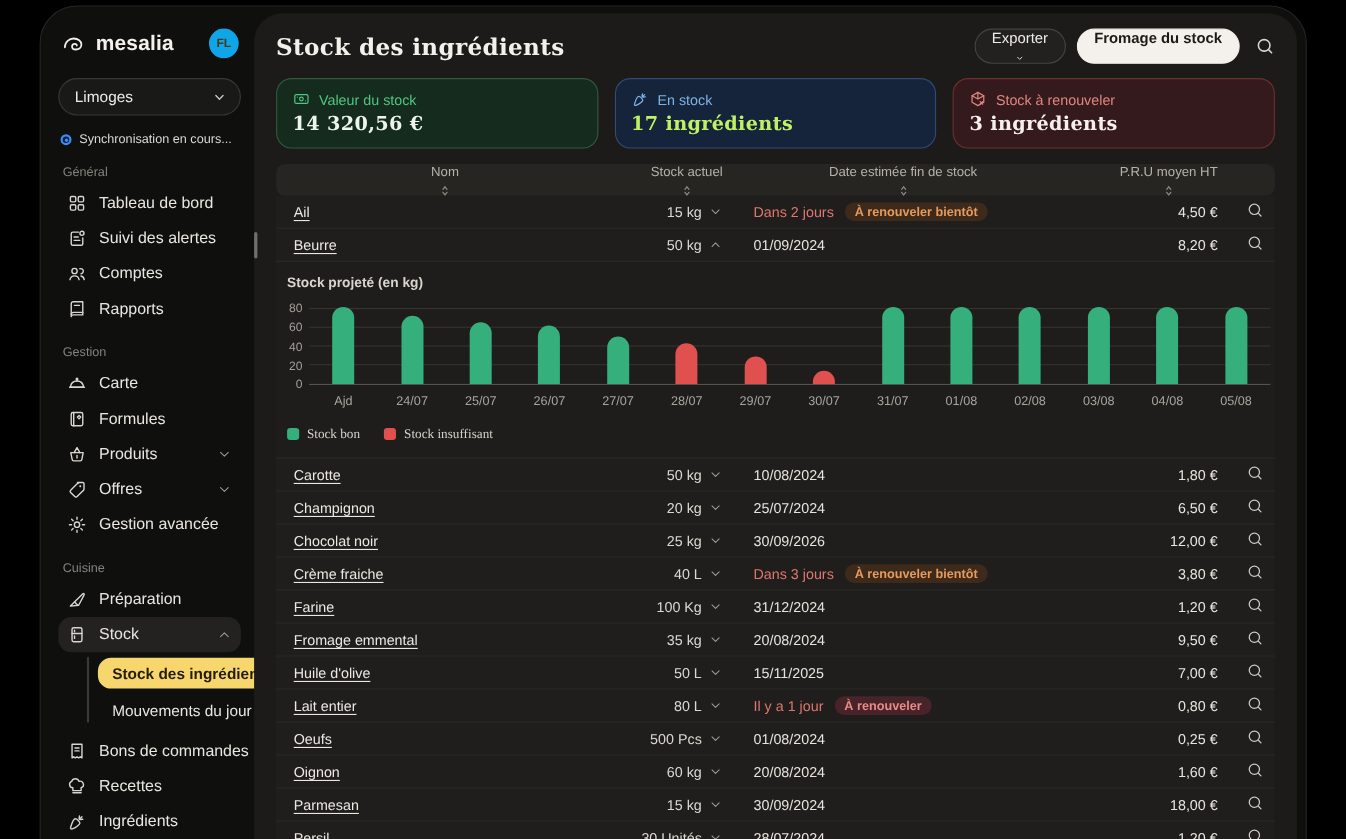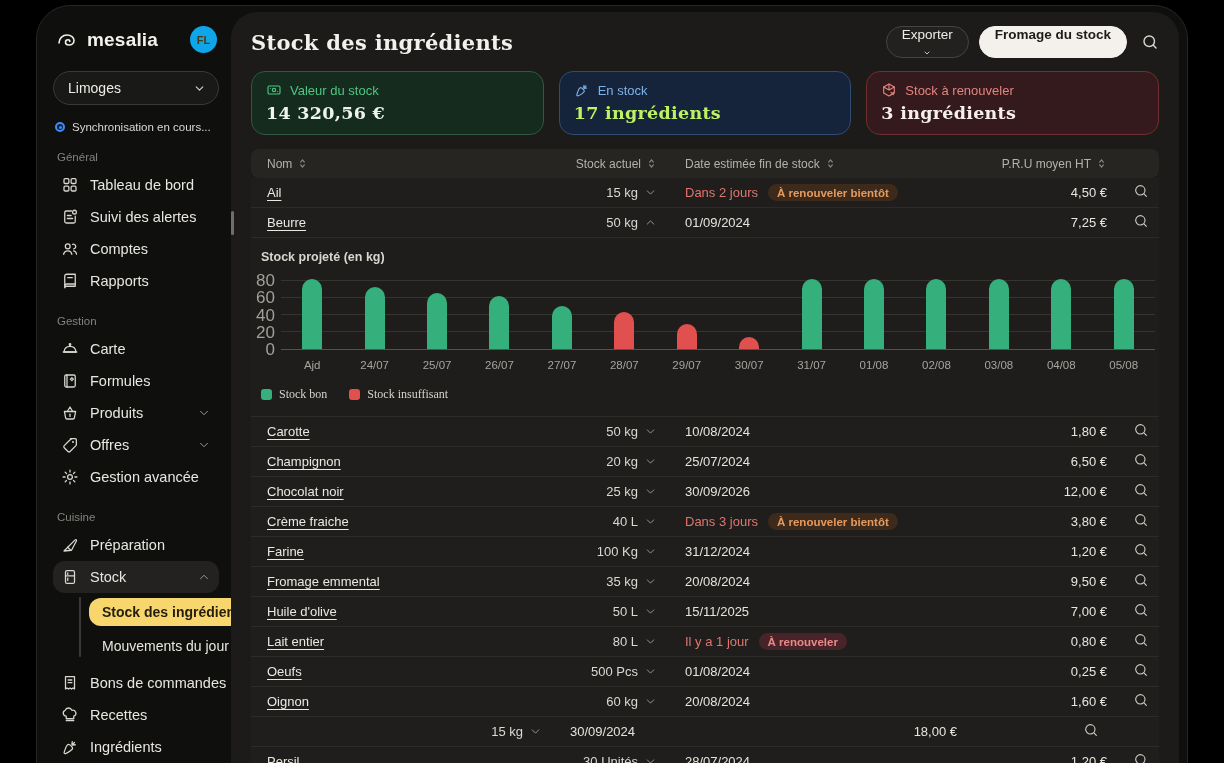--- a/index.html
+++ b/index.html
@@ -50,21 +50,21 @@
   .card { flex:1; height:64px; border-radius:14px; padding:10px 14px; }
   .card .c-top { display:flex; align-items:center; gap:8px; font-size:13px; }
   .card .c-top svg { width:16px; height:16px; }
   .card .c-val { font-family:"DejaVu Serif", serif; font-size:17.5px; font-weight:700; margin-top:5px; letter-spacing:.3px; }
 
   
   .table { margin-top:14px; }
   .trow { display:grid; grid-template-columns:minmax(0,1fr) 115px 300px 150px 50px; align-items:center;
           height:30px; font-size:13px; position:relative; }
   .thead { background:#262522; border-radius:8px; color:#b5b2ac; font-size:12px; height:29px; }
-  .thead .cell { display:flex; align-items:center; gap:5px; }
+  .thead .cell { display:flex; align-items:center; gap:5px;flex-direction:column; }
   .cell { padding:0 2px; }
   .c-name { padding-left:16px; }
   .c-stock { justify-self:end; display:flex; align-items:center; gap:6px; color:#dbd8d2; }
   .c-date { padding-left:26px; display:flex; align-items:center; gap:10px; color:#e6e3dd; }
   .c-price { justify-self:end; color:#e8e5df; }
   .c-zoom { justify-self:end; padding-right:10px; }
   .sort-icon { width:11px; height:11px; color:#8a8781; cursor:pointer; }
   .body-row { border-bottom:1px solid #2c2b28; background:#1f1e1c; }
   .body-row .name { color:#ebe8e2; text-decoration:underline; text-underline-offset:3px; cursor:pointer; }
   .chev-btn { width:13px; height:13px; color:#a09d97; cursor:pointer; }
@@ -74,21 +74,21 @@
   .badge.danger  { background:#49232a; color:#e88b86; }
   .zoom-icon { width:16px; height:16px; color:#cfccc6; cursor:pointer; }
   .body-row.expanded::before { content:""; position:absolute; left:-20px; top:3px; height:24px; width:2.5px;
                                background:#706e6a; border-radius:2px; }
 
   
   .chart-block { border-bottom:1px solid #2c2b28; padding:12px 4px 12px 2px; background:#1e1d1b; }
   .chart-title { font-size:12.5px; color:#d9d6d0; font-weight:600; margin-bottom:12px; padding-left:8px; }
   .chart-area { display:flex; }
   .y-axis { width:28px; position:relative; height:74px; }
-  .y-tick { position:absolute; right:6px; transform:translateY(50%); font-size:17px; color:#a39f99;padding-left:10px; }
+  .y-tick { position:absolute; right:6px; transform:translateY(50%); font-size:11px; color:#a39f99;padding-left:10px; }
   .plot { flex:1; position:relative; height:74px; border-bottom:1px solid #55534f; }
   .gridline { position:absolute; left:0; right:0; height:1px; background:#35342f; }
   .bars { position:absolute; inset:0; display:flex; }
   .bar-slot { flex:1; display:flex; align-items:flex-end; justify-content:center; }
   .bar { width:20px; border-radius:10px 10px 0 0; }
   .x-labels { display:flex; margin-left:28px; margin-top:9px; }
   .x-label { flex:1; text-align:center; font-size:11.5px; color:#a7a49e; }
   .legend { display:flex; gap:22px; margin:16px 0 2px 8px;font-family:Liberation Serif, serif; }
   .legend-item { display:flex; align-items:center; gap:7px; font-size:12px; color:#d6d3cd; }
   .legend-swatch { width:11px; height:11px; border-radius:3px; }
@@ -385,21 +385,21 @@
             <div class="cell c-name"><span class="name">Beurre</span></div>
             <div class="cell c-stock">
               <span>50 kg</span>
               <span class="chev-btn"><svg viewBox="0 0 24 24" fill="none" stroke="currentColor" stroke-width="1.7" stroke-linecap="round" stroke-linejoin="round" width="100%" height="100%">
                   <path d="M6 15l6-6 6 6"></path>
                 </svg></span>
             </div>
             <div class="cell c-date">
               <span class="">01/09/2024</span>
             </div>
-            <div class="cell c-price">7,25 €</div>
+            <div class="cell c-price">8,20 €</div>
             <div class="cell c-zoom"><span class="zoom-icon" style="display:inline-flex;width:16px;height:16px">
                 <svg viewBox="0 0 24 24" fill="none" stroke="currentColor" stroke-width="1.7" stroke-linecap="round" stroke-linejoin="round" width="100%" height="100%">
                   <circle cx="11" cy="11" r="7"></circle>
                   <path d="M20 20l-3.2-3.2"></path>
                 </svg>
               </span></div>
           </div>
           <div class="chart-block">
             <div class="chart-title">Stock projeté (en kg)</div>
             <div class="chart-area">
@@ -674,20 +674,21 @@
             </div>
             <div class="cell c-price">1,60 €</div>
             <div class="cell c-zoom"><span class="zoom-icon" style="display:inline-flex;width:16px;height:16px">
                 <svg viewBox="0 0 24 24" fill="none" stroke="currentColor" stroke-width="1.7" stroke-linecap="round" stroke-linejoin="round" width="100%" height="100%">
                   <circle cx="11" cy="11" r="7"></circle>
                   <path d="M20 20l-3.2-3.2"></path>
                 </svg>
               </span></div>
           </div>
           <div class="trow body-row">
+            <div class="cell c-name"><span class="name">Parmesan</span></div>
             <div class="cell c-stock">
               <span>15 kg</span>
               <span class="chev-btn"><svg viewBox="0 0 24 24" fill="none" stroke="currentColor" stroke-width="1.7" stroke-linecap="round" stroke-linejoin="round" width="100%" height="100%">
                   <path d="M6 9l6 6 6-6"></path>
                 </svg></span>
             </div>
             <div class="cell c-date">
               <span class="">30/09/2024</span>
             </div>
             <div class="cell c-price">18,00 €</div>

